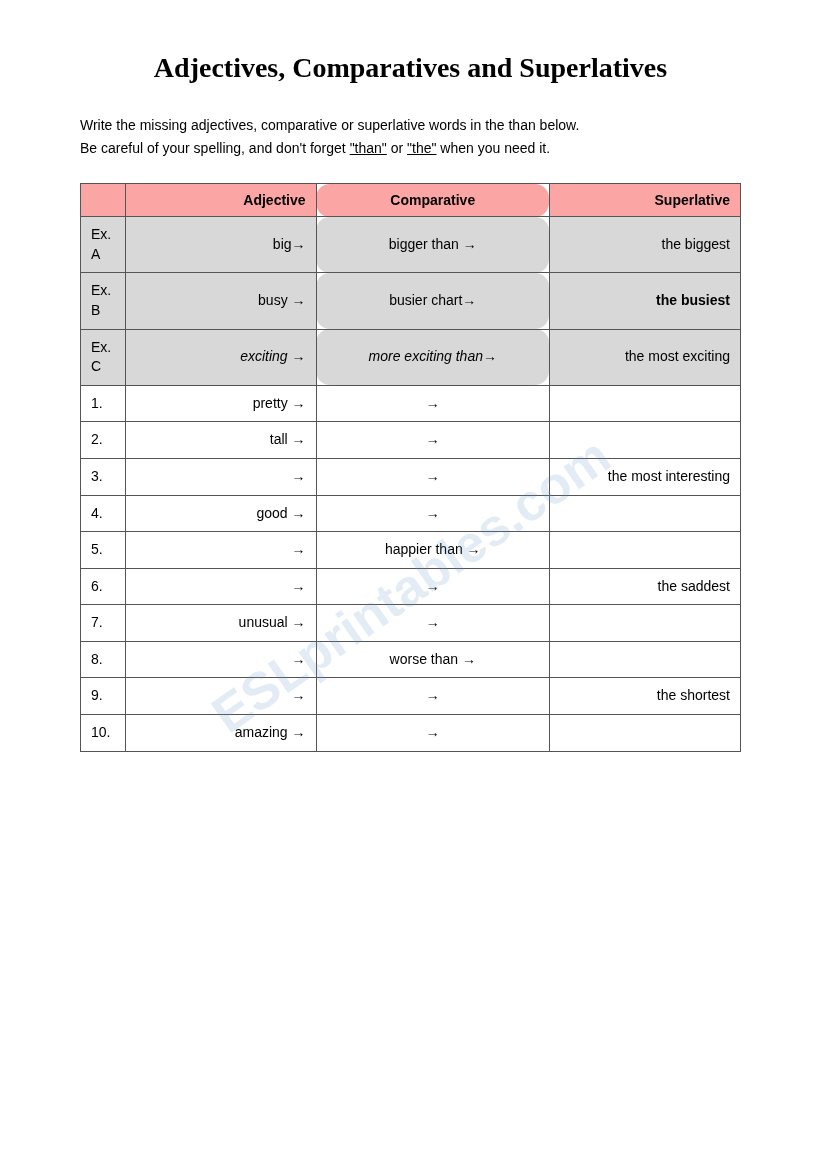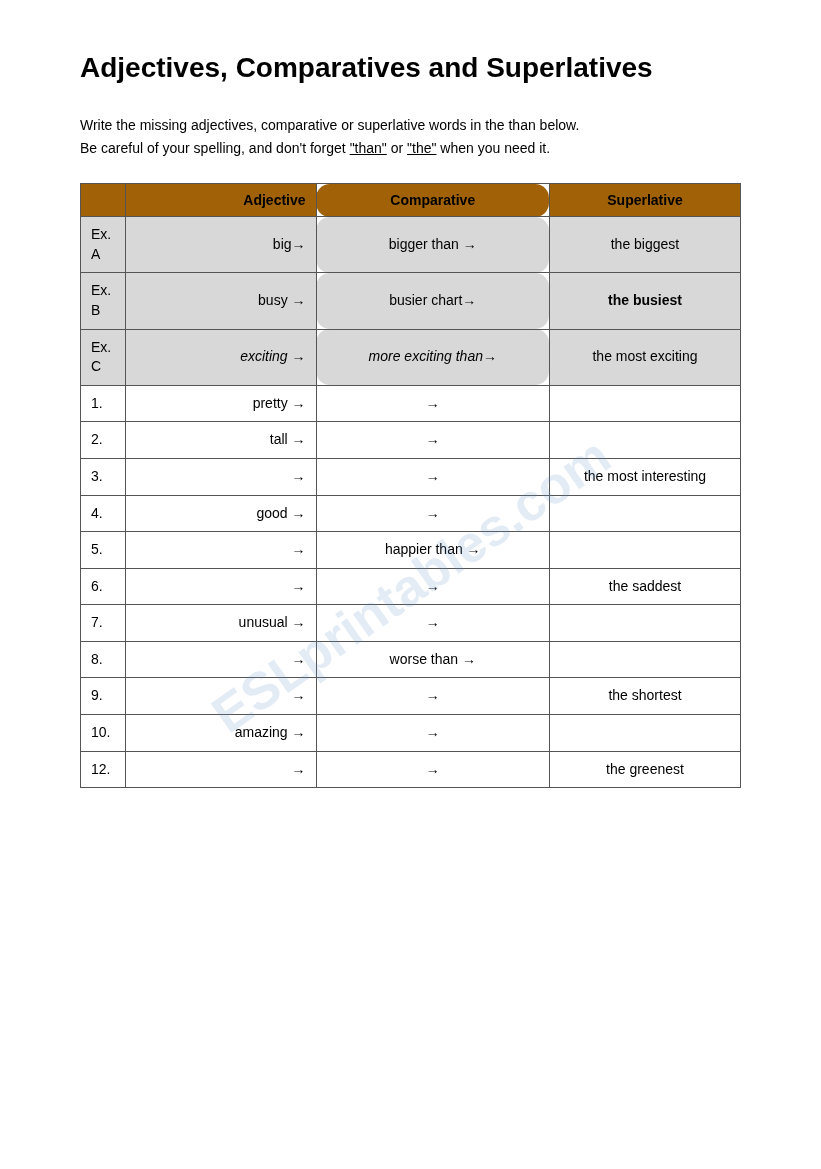--- a/index.html
+++ b/index.html
@@ -30,24 +30,24 @@
       font-size: 52px;
       font-weight: bold;
       color: rgba(100, 150, 200, 0.18);
       white-space: nowrap;
       pointer-events: none;
       z-index: 10;
       font-family: Arial, sans-serif;
     }
 
     .title {
-      text-align: left;
+      text-align: center;
       font-size: 28px;
       font-weight: bold;
-      font-family: Liberation Sans, sans-serif;
+      font-family: Liberation Serif, serif;
       margin-bottom: 28px;
       line-height: 1.3;
     }
 
     .instructions {
       font-size: 14px;
       font-family: Arial, sans-serif;
       margin-bottom: 24px;
       line-height: 1.6;
     }
@@ -57,21 +57,21 @@
     }
 
     table {
       width: 100%;
       border-collapse: collapse;
       font-family: Arial, sans-serif;
       font-size: 14px;
     }
 
     table thead th {
-      background: #a16207;
+      background: #fca5a5;
       border: 1.5px solid #555;
       padding: 8px 10px;
       font-weight: bold;
       text-align: center;
     }
 
     table tbody td {
       border: 1.5px solid #555;
       padding: 8px 10px;
       vertical-align: middle;
@@ -91,21 +91,21 @@
     }
 
     .col-comp {
       width: 220px;
       text-align: center;
       border-radius: 14px;
     }
 
     .col-super {
       width: 180px;
-      text-align: center;
+      text-align: right;
     }
 
     .ex-row td {
       background: #d8d8d8;
     }
 
     .ex-label {
       width: 42px;
       font-weight: normal;
       background: #d8d8d8;
@@ -207,22 +207,16 @@
           <td class="col-adj">→</td>
           <td class="col-comp">→</td>
           <td class="col-super">the shortest</td>
         </tr>
         <tr>
           <td class="row-num">10.</td>
           <td class="col-adj">amazing →</td>
           <td class="col-comp">→</td>
           <td class="col-super"></td>
         </tr>
-        <tr>
-          <td class="row-num">12.</td>
-          <td class="col-adj">→</td>
-          <td class="col-comp">→</td>
-          <td class="col-super">the greenest</td>
-        </tr>
       </tbody>
   </table>
 
 </div>
 
 </body></html>

